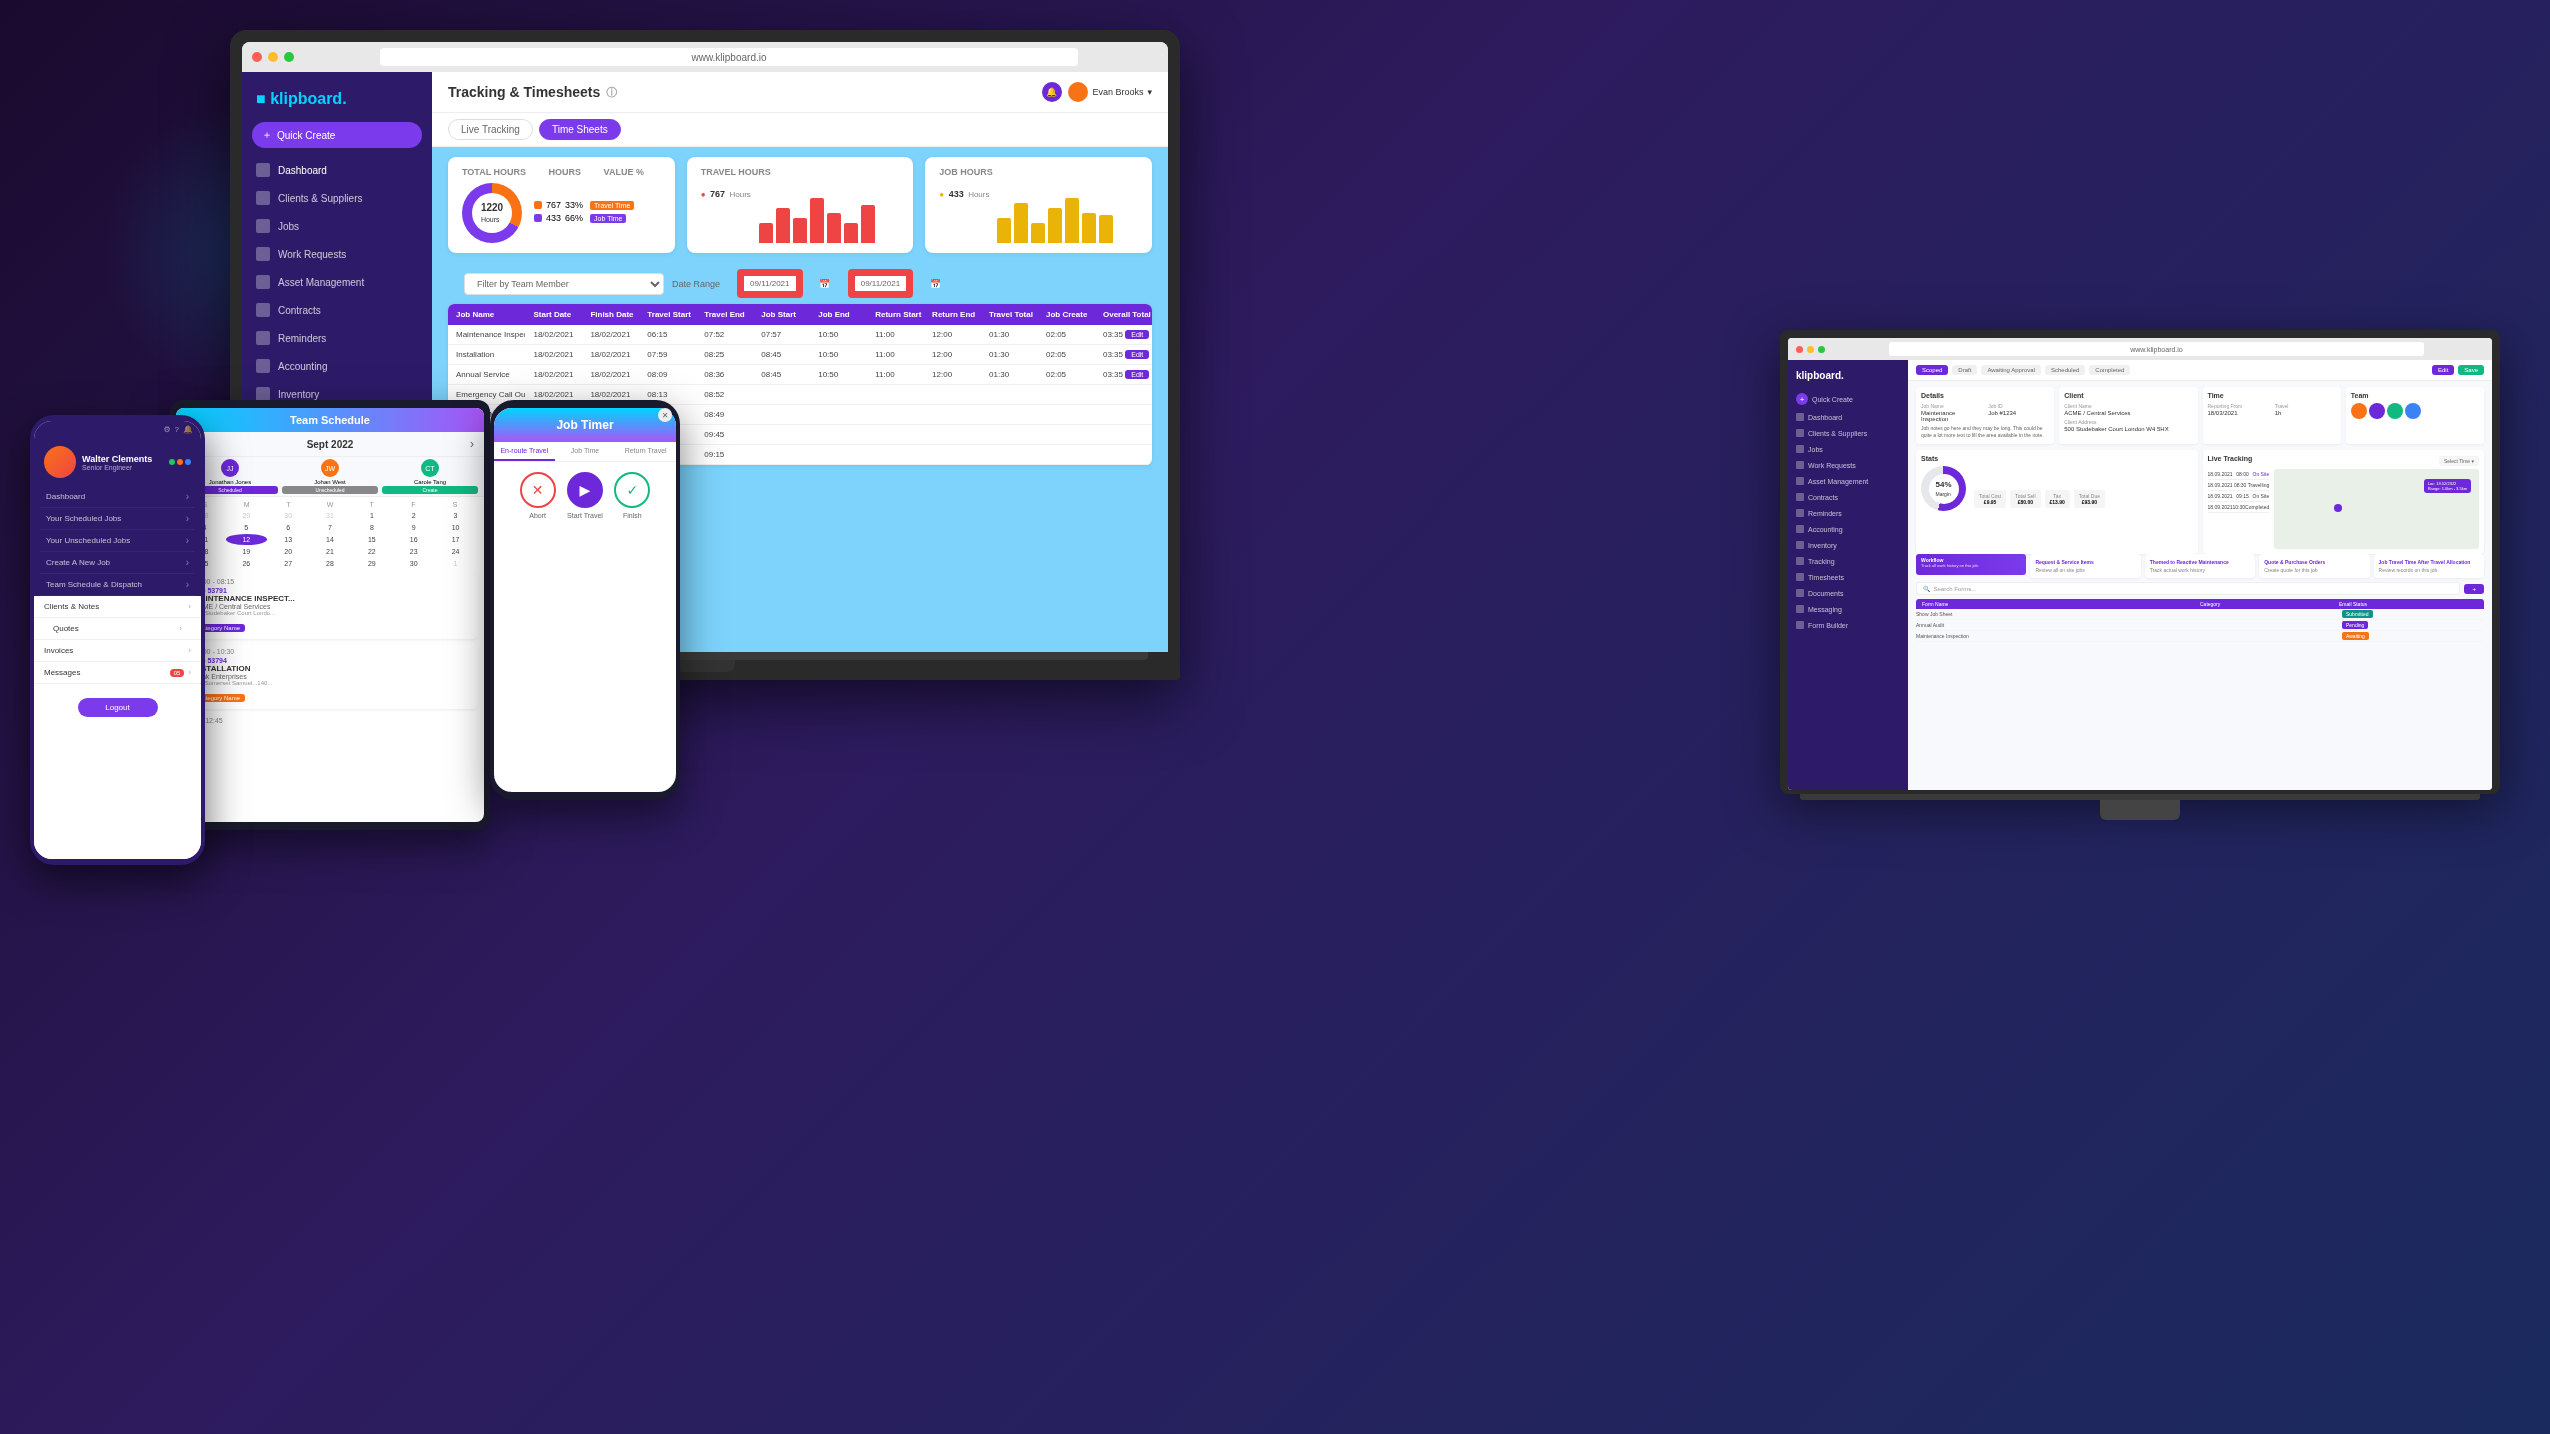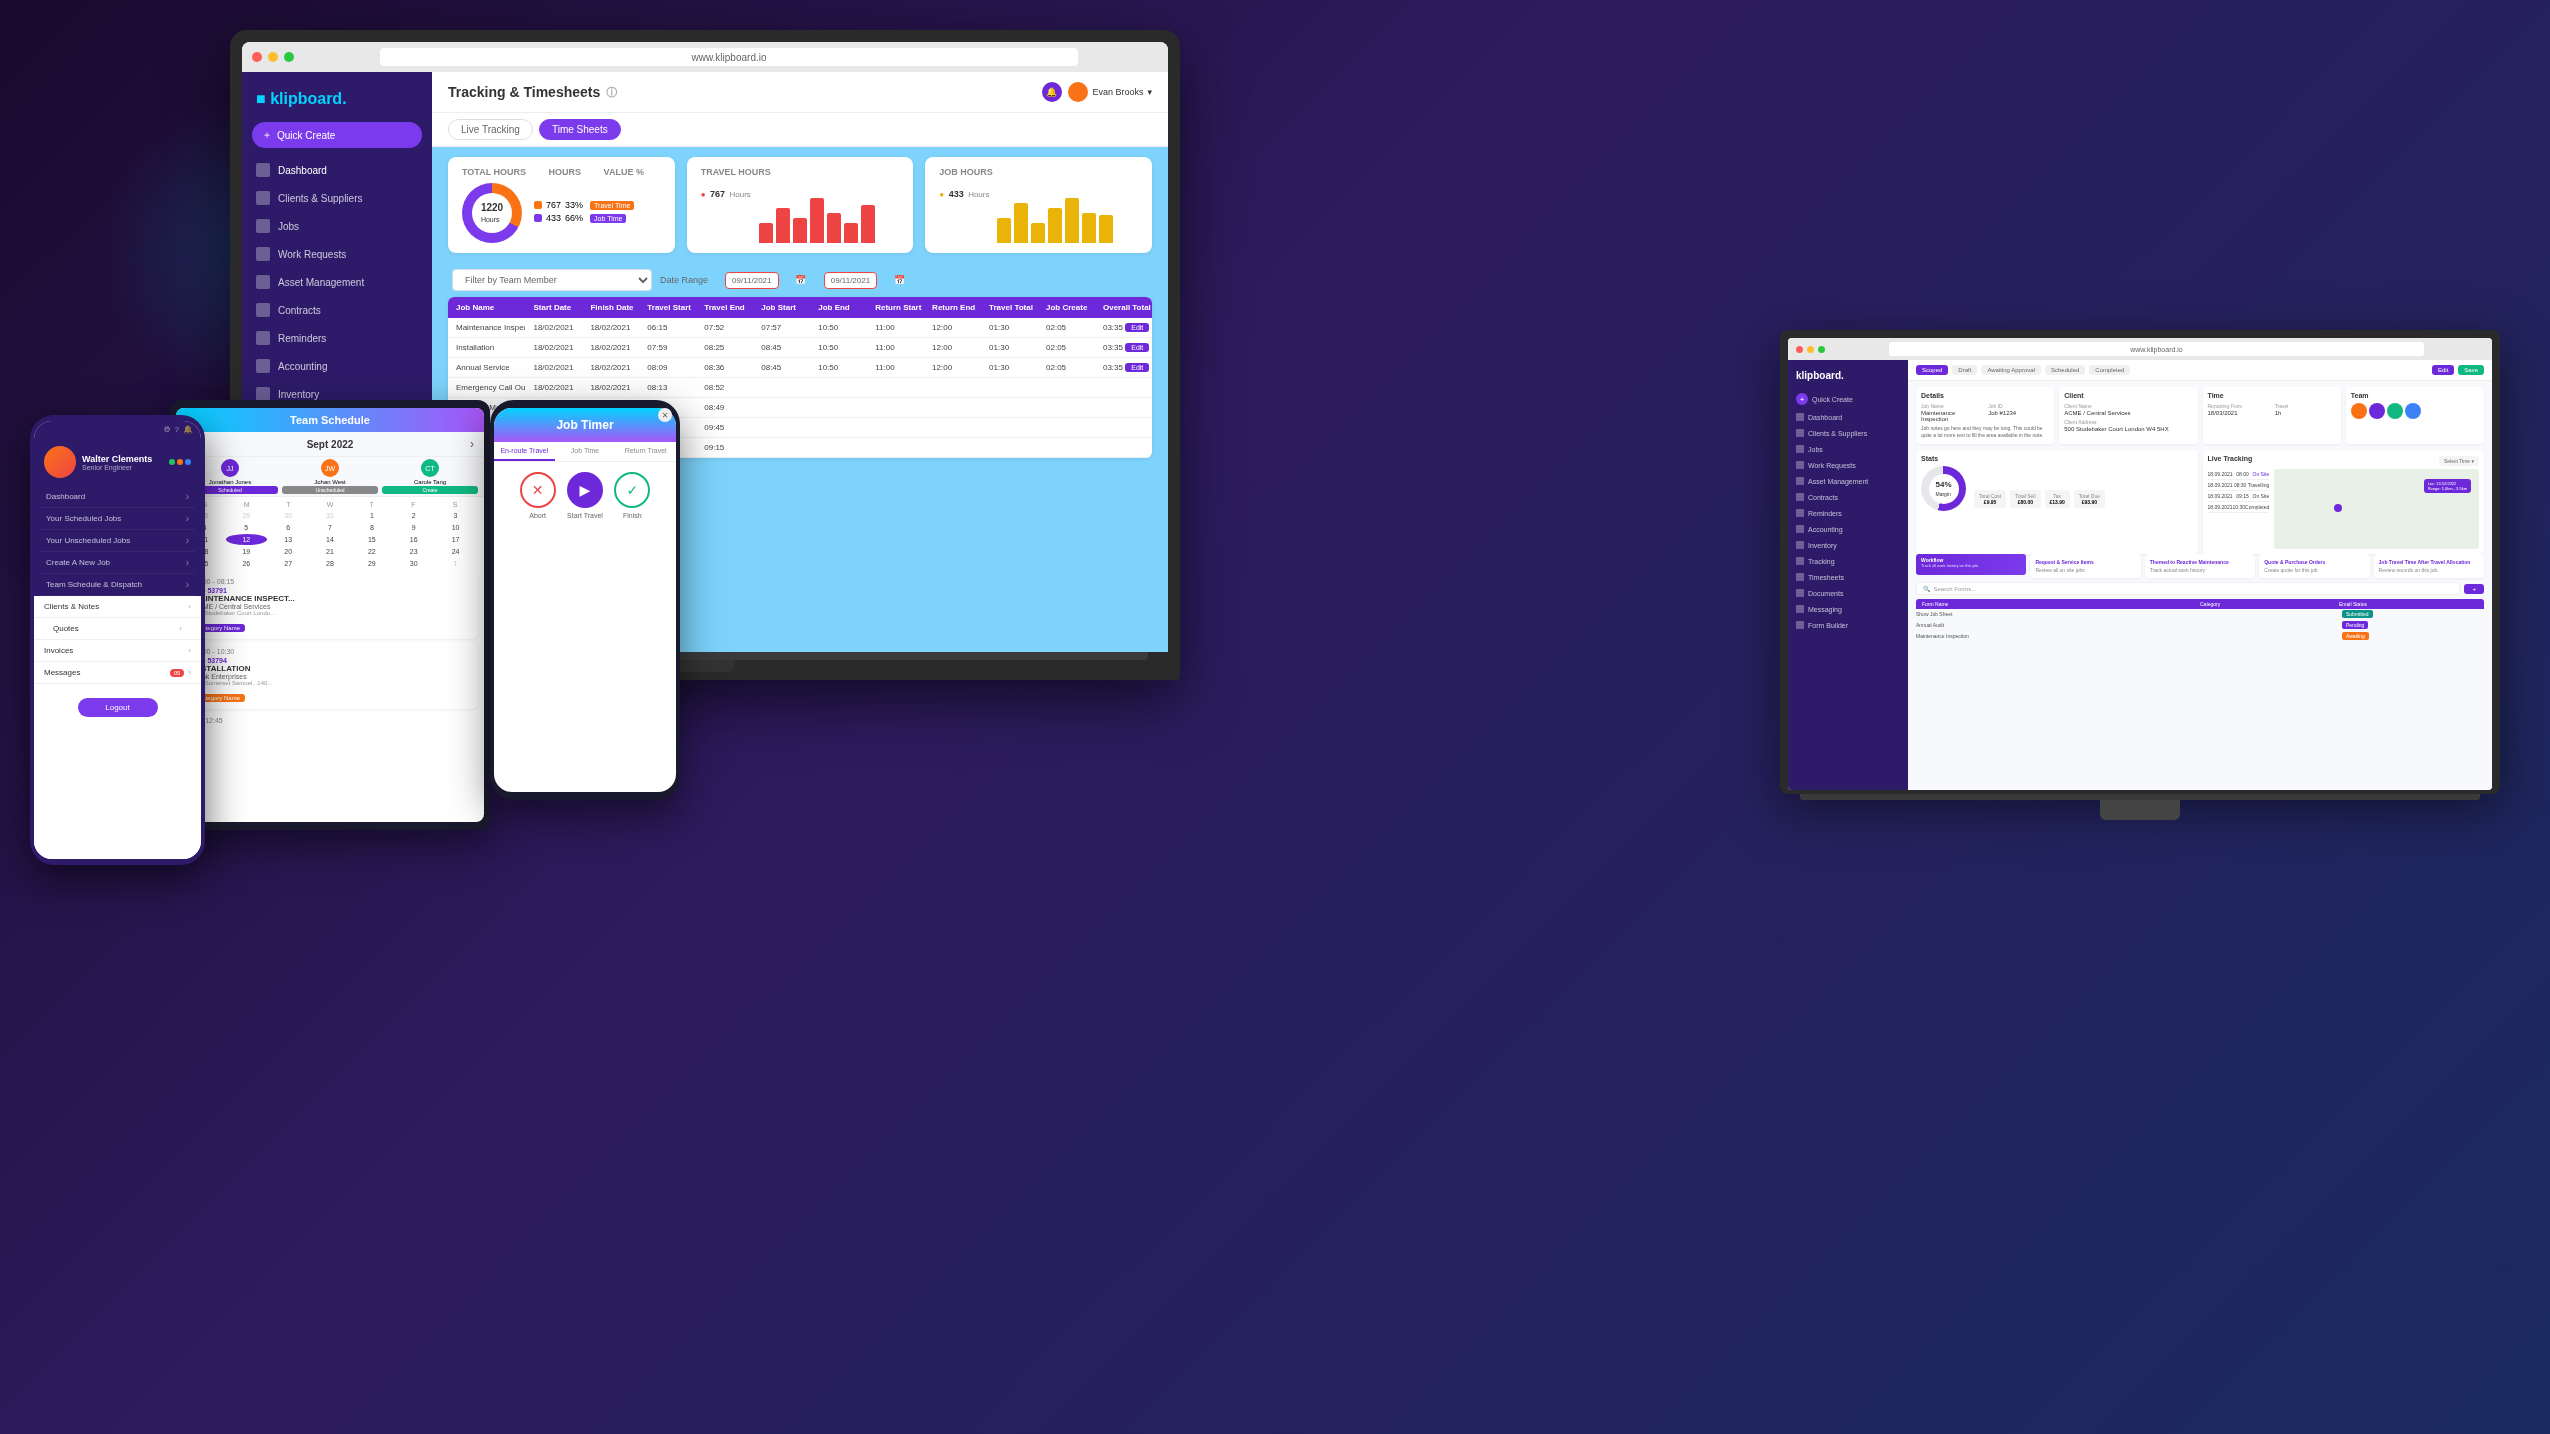--- a/index.html
+++ b/index.html
@@ -258,21 +258,21 @@
     .edit-btn {
       background: #6d28d9;
       color: white;
       border-radius: 3px;
       padding: 1px 6px;
       font-size: 7px;
     }
 
     
     .filter-row {
-      padding: 6px 20px;
+      padding: 6px 32px;
       display: flex;
       align-items: center;
       gap: 8px;
     }
     .filter-select {
       background: white;
       border: 1px solid #ddd;
       border-radius: 4px;
       padding: 4px 8px;
       font-size: 9px;
@@ -281,21 +281,21 @@
     }
     .date-range {
       display: flex;
       align-items: center;
       gap: 17px;
       font-size: 9px;
       color: #666;
     }
     .date-input {
       background: white;
-      border: 1px solid #ef4444;
+      border: 7px solid #ef4444;
       border-radius: 4px;
       padding: 3px 6px;
       font-size: 8px;
     }
 
     
     .monitor-container {
       position: absolute;
       top: 330px;
       right: 50px;

